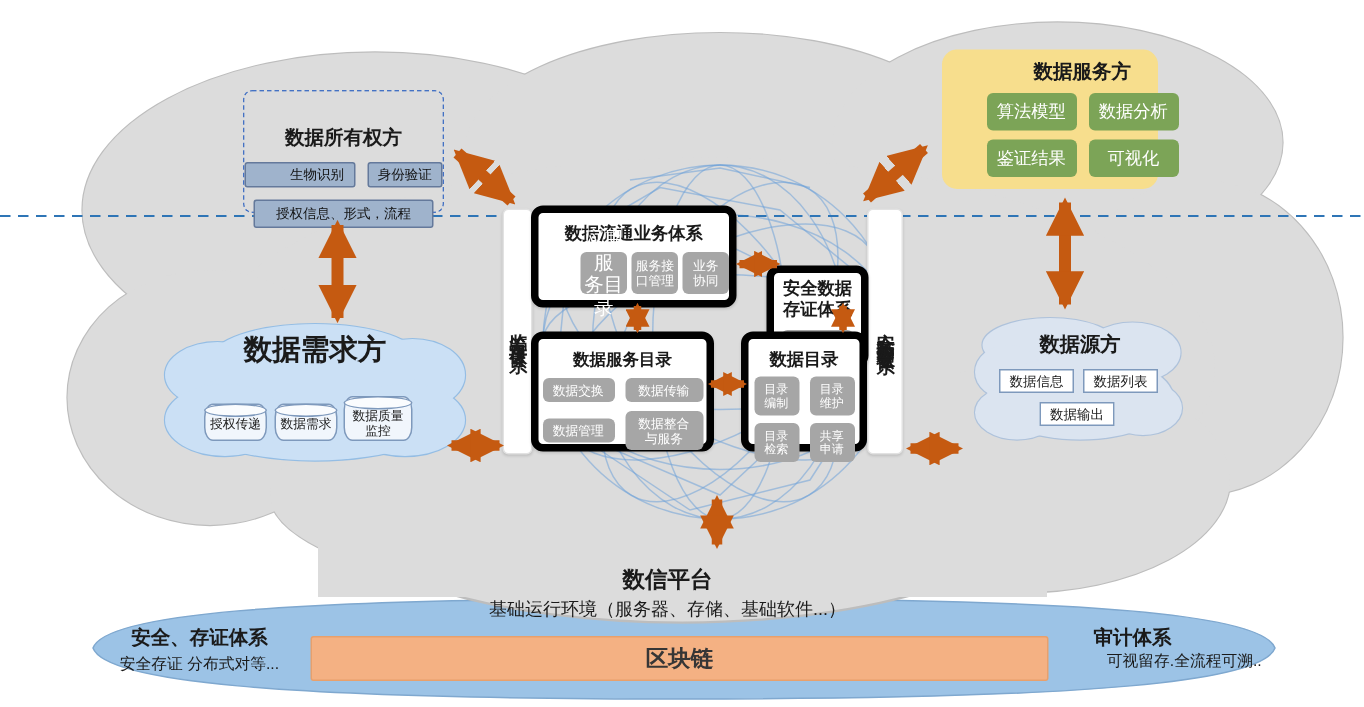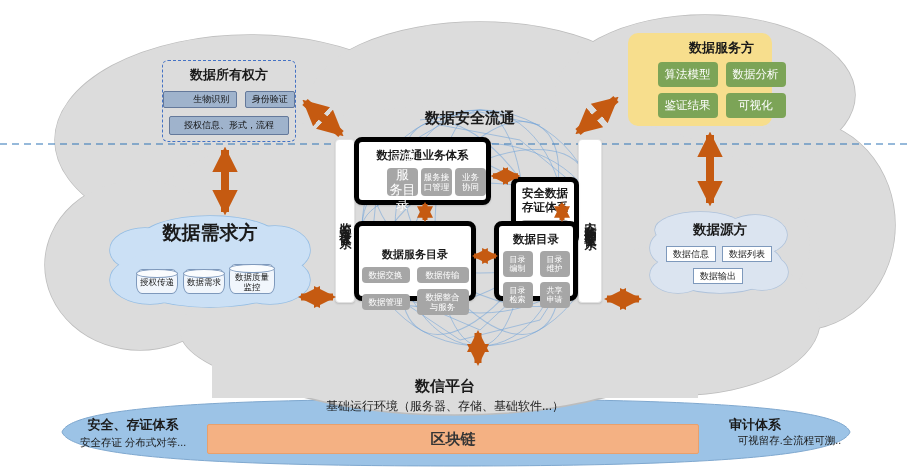--- a/index.html
+++ b/index.html
@@ -109,39 +109,38 @@
     <use href="#demcloud" class="cloud-dem-stroke"></use>
     <use href="#demcloud" class="cloud-dem-fill"></use>
 
     <use href="#srccloud" class="cloud-src-stroke"></use>
     <use href="#srccloud" class="cloud-src-fill"></use>
 
     <line x1="0" y1="144" x2="909" y2="144" class="dash"></line>
   </svg>
 
   <div class="abs dashed-panel" style="left:162px;top:60px;width:134px;height:82px;">
-    <div class="title-md" style="margin-top:5px;">数据所有权方</div>
+    <div class="title-md" style="margin-top:22px;">数据所有权方</div>
     <div style="display:flex;justify-content:center;gap:8px;margin-top:7px;">
       <div class="steel-btn" style="width:54px;height:15px;padding-left:23px;">生物识别</div>
       <div class="steel-btn" style="width:54px;height:15px;">身份验证</div>
     </div>
     <div class="steel-btn" style="width:118px;height:17px;margin:8px auto 0;">授权信息、形式，流程</div>
   </div>
 
   <div class="abs yellow-panel" style="left:628px;top:33px;width:144px;height:93px;">
     <div class="title-md" style="margin-top:6px;">数据服务方</div>
     <div style="display:grid;grid-template-columns:60px 60px;gap:6px 8px;justify-content:center;margin-top:5px;">
       <div class="green-btn" style="height:25px;">算法模型</div>
       <div class="green-btn" style="height:25px;">数据分析</div>
       <div class="green-btn" style="height:25px;">鉴证结果</div>
       <div class="green-btn" style="height:25px;">可视化</div>
     </div>
   </div>
 
-  <div class="abs" style="left:400px;top:109px;width:140px;text-align:center;font-weight:bold;font-size:15px;">数据安全流通</div>
 
   <div class="abs vbar" style="left:335px;top:139px;width:20px;height:164px;">
     <span class="vtext">监管审计体系</span>
   </div>
   <div class="abs vbar" style="left:578px;top:139px;width:24px;height:164px;">
     <span class="vtext" style="letter-spacing:2px;">安全防护和管理体系</span>
   </div>
 
   <div class="abs panel-white" style="left:354px;top:137px;width:137px;height:68px;">
     <div class="title-sm" style="margin-top:6px;">数据流通业务体系</div>
@@ -155,21 +154,21 @@
     </div>
   </div>
 
   <div class="abs panel-white" style="left:511px;top:137px;width:68px;height:68px;margin-top:40px;">
     <div class="title-sm pre" style="margin-top:5px;line-height:1.2;">安全数据
 存证体系</div>
     <div class="gbtn" style="width:48px;height:16px;font-size:8.5px;margin:5px auto 0;">数据升级</div>
   </div>
 
   <div class="abs panel-white" style="left:354px;top:221px;width:122px;height:80px;">
-    <div class="title-sm" style="margin-top:21px;font-size:11px;">数据服务目录</div>
+    <div class="title-sm" style="margin-top:6px;font-size:11px;">数据服务目录</div>
     <div style="display:grid;grid-template-columns:48px 52px;grid-template-rows:16px 26px;gap:6px 7px;justify-content:center;margin-top:5px;">
       <div class="gbtn" style="font-size:8.5px;">数据交换</div>
       <div class="gbtn" style="font-size:8.5px;height:16px;">数据传输</div>
       <div class="gbtn" style="font-size:8.5px;height:16px;align-self:center;">数据管理</div>
       <div class="gbtn pre" style="font-size:8.5px;">数据整合
 与服务</div>
     </div>
   </div>
 
   <div class="abs panel-white" style="left:494px;top:221px;width:84px;height:80px;">

